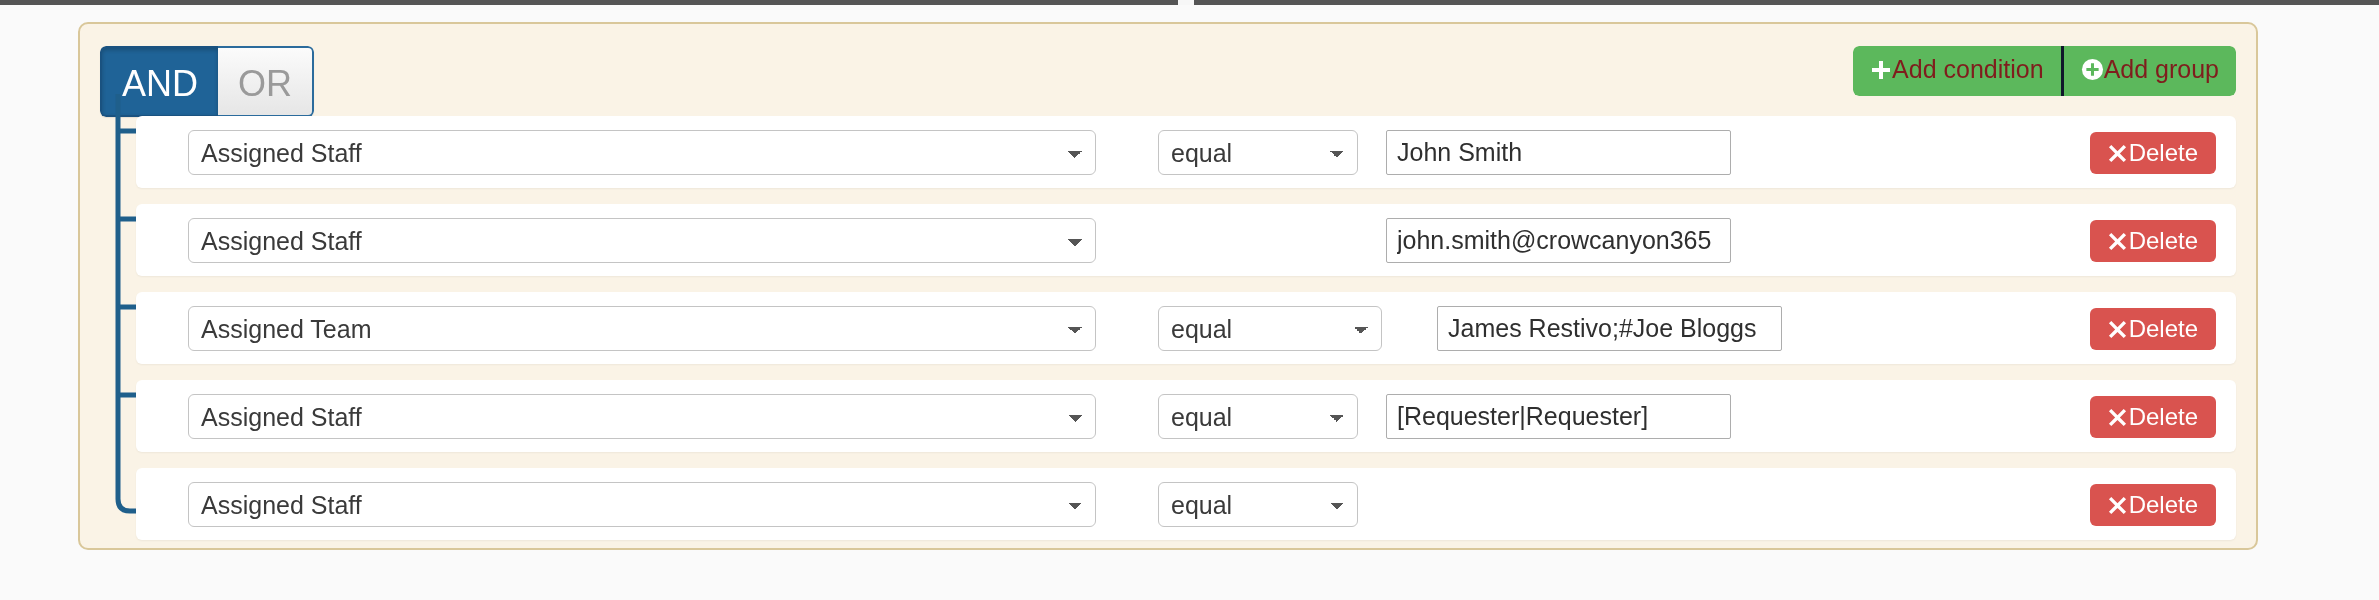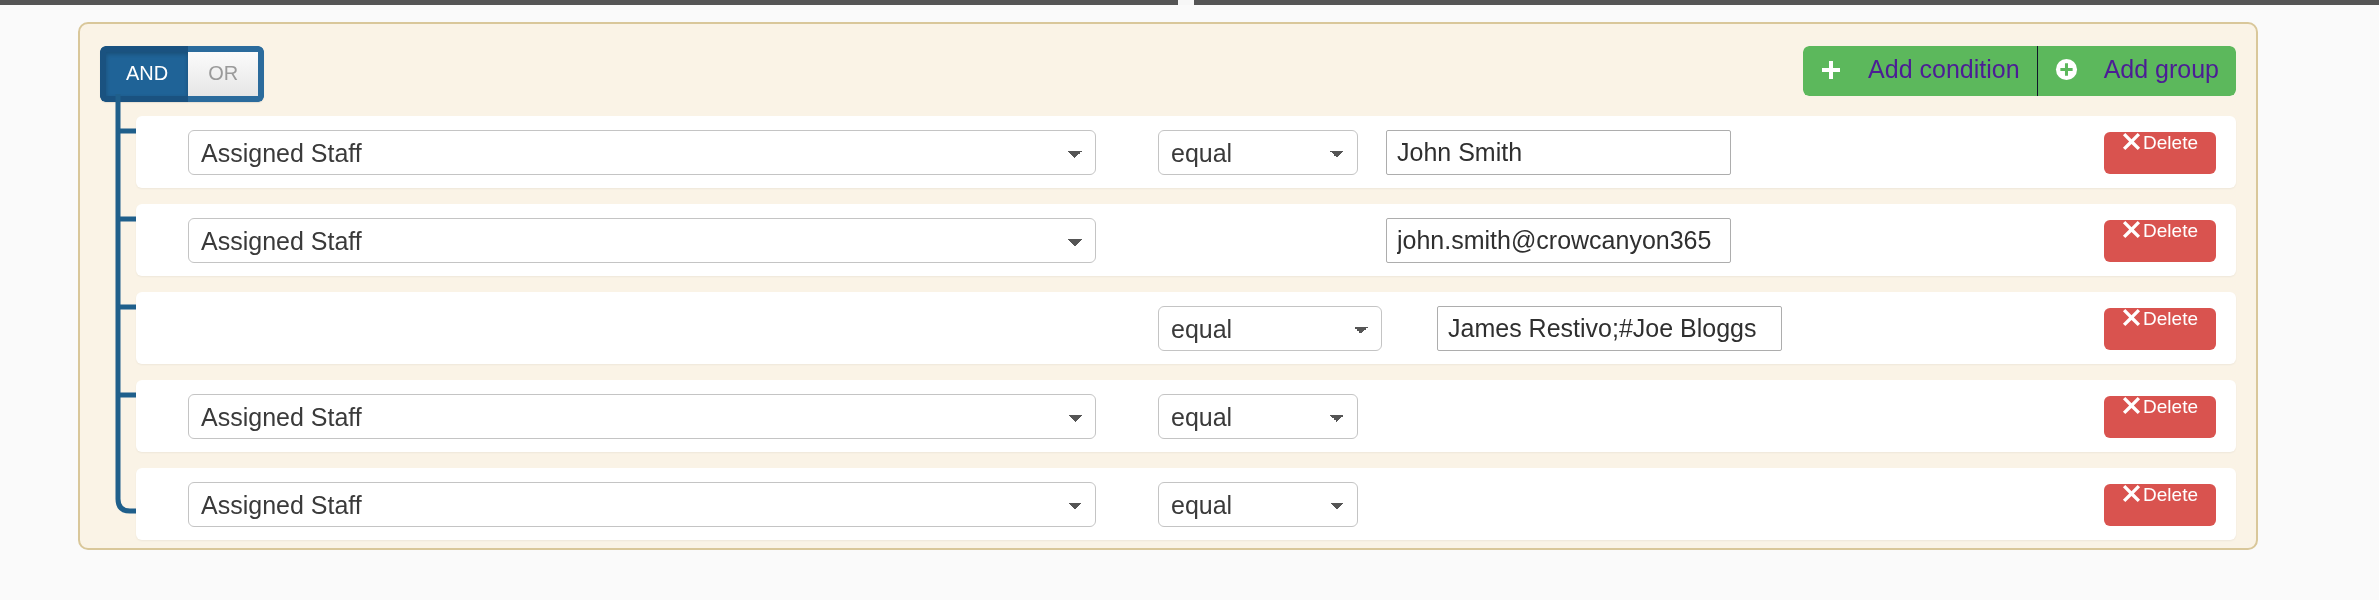--- a/index.html
+++ b/index.html
@@ -48,24 +48,24 @@
   .toggle-group {
     position: absolute;
     left: 20px;
     top: 22px;
     display: flex;
     border-radius: 6px;
     overflow: hidden;
     box-shadow: 0 1px 1px rgba(0,0,0,.08);
   }
   .toggle-btn {
-    font-size: 20px;
+    font-size: 36px;
     line-height: 1;
-    padding: 11px 20px 13px;
-    border: 6px solid #d946ef;
+    padding: 18px 20px 13px;
+    border: 2px solid #d946ef;
     cursor: pointer;
     user-select: none;
   }
   .toggle-btn.active {
     background: #1f6397;
     color: #ffffff;
     border-color: #1a5280;
     border-right: none;
     border-top-left-radius: 6px;
     border-bottom-left-radius: 6px;
@@ -83,32 +83,32 @@
   .add-btns {
     position: absolute;
     right: 20px;
     top: 22px;
     display: flex;
     border-radius: 6px;
     overflow: hidden;
   }
   .add-btn {
     background: #5cb85c;
-    color: #4c1d95;
+    color: #7f1d1d;
     font-size: 25px;
     line-height: 1;
     padding: 11px 17px 14px;
     border: none;
     display: flex;
     align-items: center;
-    gap: 26px;
+    gap: 0;
     cursor: pointer;
     white-space: nowrap;
   }
-  .add-btn + .add-btn { border-left: 1px solid #0f172a; }
+  .add-btn + .add-btn { border-left: 3px solid #0f172a; }
   .add-btn:first-child { border-top-left-radius: 6px; border-bottom-left-radius: 6px; }
   .add-btn:last-child  { border-top-right-radius: 6px; border-bottom-right-radius: 6px; }
   .ico { display: inline-flex; align-items: center; justify-content: center; }
 
   
   .tree {
     position: absolute;
     left: 32px;
     top: 70px;
     width: 60px;
@@ -177,25 +177,25 @@
 
   button.del {
     position: absolute;
     right: 20px;
     top: 16px;
     height: 42px;
     background: #d9534f;
     color: #ffffff;
     border: none;
     border-radius: 6px;
-    font-size: 19px;
+    font-size: 24px;
     font-family: "Liberation Sans", sans-serif;
     padding: 0 18px;
     display: flex;
-    align-items: flex-start;
+    align-items: center;
     gap: 2px;
     cursor: pointer;
     white-space: nowrap;
   }
 </style>
 </head>
 <body>
 
 <div class="top-strip"></div>
 <div class="top-strip-notch"></div>
@@ -269,20 +269,23 @@
           <span class="ico">
             <svg width="19" height="19" viewBox="0 0 20 20" aria-hidden="true">
               <path d="M3.5 1 L10 7.5 L16.5 1 L19 3.5 L12.5 10 L19 16.5 L16.5 19 L10 12.5 L3.5 19 L1 16.5 L7.5 10 L1 3.5 Z" fill="#ffffff"></path>
             </svg>
           </span>
           <span>Delete</span>
         </button>
       </div>
 
       <div class="row wide-op">
+        <select class="fld">
+          <option>Assigned Team</option>
+        </select>
         <select class="op">
           <option>equal</option>
         </select>
         <input class="val" type="text" value="James Restivo;#Joe Bloggs" style="">
         <button class="del">
           <span class="ico">
             <svg width="19" height="19" viewBox="0 0 20 20" aria-hidden="true">
               <path d="M3.5 1 L10 7.5 L16.5 1 L19 3.5 L12.5 10 L19 16.5 L16.5 19 L10 12.5 L3.5 19 L1 16.5 L7.5 10 L1 3.5 Z" fill="#ffffff"></path>
             </svg>
           </span>
@@ -290,20 +293,21 @@
         </button>
       </div>
 
       <div class="row">
         <select class="fld">
           <option>Assigned Staff</option>
         </select>
         <select class="op">
           <option>equal</option>
         </select>
+        <input class="val" type="text" value="[Requester|Requester]" style="">
         <button class="del">
           <span class="ico">
             <svg width="19" height="19" viewBox="0 0 20 20" aria-hidden="true">
               <path d="M3.5 1 L10 7.5 L16.5 1 L19 3.5 L12.5 10 L19 16.5 L16.5 19 L10 12.5 L3.5 19 L1 16.5 L7.5 10 L1 3.5 Z" fill="#ffffff"></path>
             </svg>
           </span>
           <span>Delete</span>
         </button>
       </div>
 

